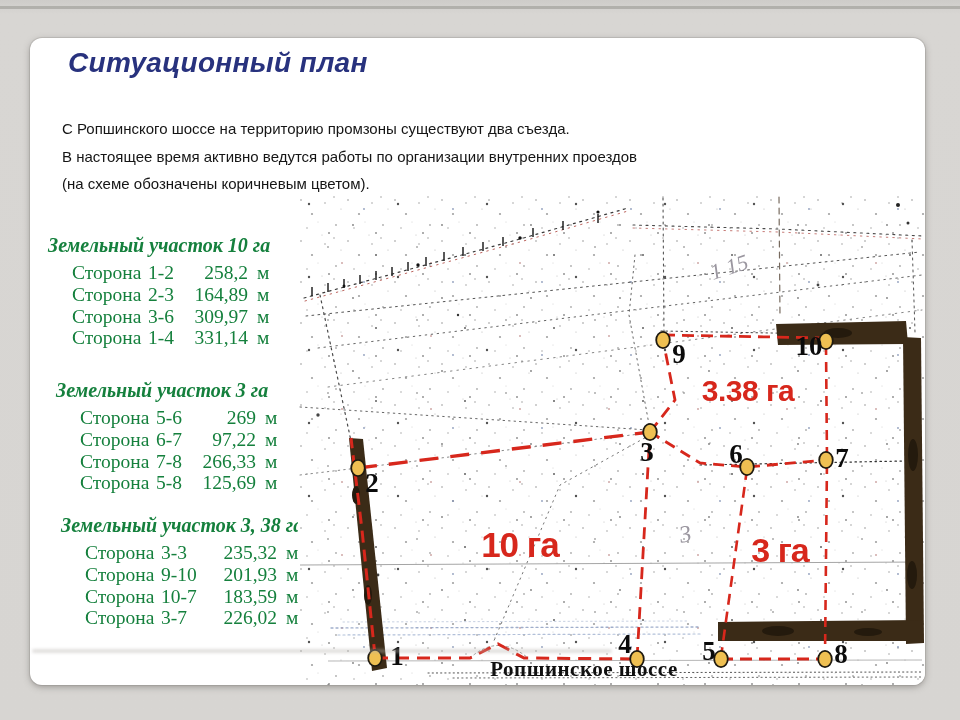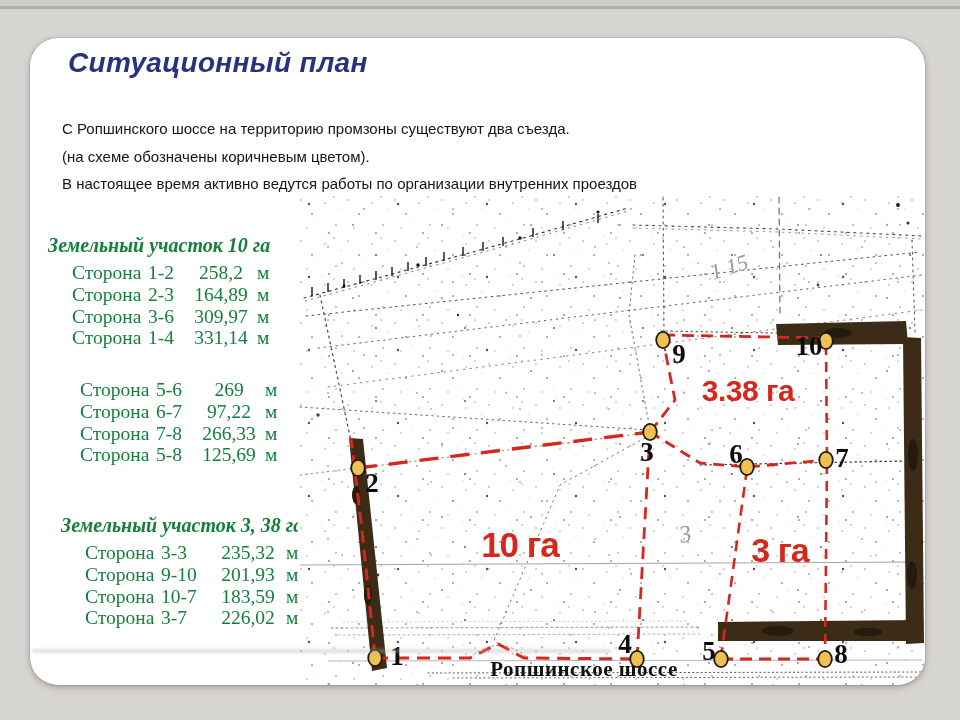--- a/index.html
+++ b/index.html
@@ -1,27 +1,27 @@
 <!DOCTYPE html>
 <html><head>
 <meta charset="utf-8">
 <style>
   html,body{margin:0;padding:0;}
   body{width:960px;height:720px;overflow:hidden;background:#d7d5d2;font-family:"Liberation Sans",sans-serif;}
   .screen{position:relative;width:960px;height:720px;background:linear-gradient(180deg,#ceccc9 0,#d8d6d3 14px,#d7d5d2 100%);}
   .top-line{position:absolute;left:0;top:6px;width:960px;height:3px;background:#a9a7a3;opacity:.8;}
-  .slide{position:absolute;left:30px;top:38px;width:895px;height:647px;background:#ffffff;border-radius:28px;
+  .slide{position:absolute;left:30px;top:38px;width:895px;height:647px;background:#ffffff;border-radius:12px;
          box-shadow:0 2px 6px rgba(95,92,88,.5),0 0 0 1px #c6c4c1;overflow:hidden;}
   .title{position:absolute;left:38px;top:9px;font-size:28px;font-weight:bold;font-style:italic;color:#28327e;letter-spacing:.3px;}
   .para{position:absolute;left:32px;top:77px;font-size:15px;line-height:27.5px;color:#151515;white-space:nowrap;}
   .plot{position:absolute;font-family:"Liberation Serif",serif;color:#15803d;}
   .plot h2{margin:0 0 5px 0;font-size:20px;font-weight:bold;font-style:italic;white-space:nowrap;}
   .prow{display:grid;grid-template-columns:76px 46px 54px 24px;font-size:19.5px;line-height:21.8px;margin-left:24px;}
   .plot.p3 .prow{grid-template-columns:76px 58px 58px 24px;}
-  .prow .c3{text-align:center;}
+  .prow .c3{text-align:right;}
   .prow .c4{padding-left:9px;}
   .plot1{left:18px;top:196px;}
   .plot2{left:26px;top:341px;}
   .plot3{left:31px;top:476px;}
   .map{position:absolute;left:268px;top:157px;width:627px;height:490px;}
   .map svg{display:block;}
   .smudge{position:absolute;left:2px;top:611px;width:580px;height:4px;background:#b7b3ae;opacity:.4;filter:blur(1.6px);border-radius:2px;}
   .num{font-family:"Liberation Serif",serif;font-weight:bold;font-size:27px;fill:#0b0b0b;}
   .area{font-family:"Liberation Sans",sans-serif;font-weight:bold;fill:#d7271c;}
   .road{font-family:"Liberation Serif",serif;font-weight:bold;font-size:21px;fill:#101010;letter-spacing:.5px;}
@@ -34,22 +34,22 @@
 
 <div class="screen">
   <div class="top-line"></div>
 
   <div class="slide">
 
     <div class="title">Ситуационный план</div>
 
     <div class="para">
       <div>С Ропшинского шоссе на территорию промзоны существуют два съезда.</div>
+      <div>В настоящее время активно ведутся работы по организации внутренних проездов</div>
       <div>(на схеме обозначены коричневым цветом).</div>
-      <div>В настоящее время активно ведутся работы по организации внутренних проездов</div>
     </div>
 
     <section class="plot plot1">
       <h2>Земельный участок 10 га</h2>
       <div class="prow">
         <span class="c1">Сторона</span>
           <span class="c2">1-2</span>
           <span class="c3">258,2</span>
           <span class="c4">м</span>
       </div>
@@ -67,20 +67,21 @@
       </div>
       <div class="prow">
         <span class="c1">Сторона</span>
           <span class="c2">1-4</span>
           <span class="c3">331,14</span>
           <span class="c4">м</span>
       </div>
     </section>
 
     <section class="plot plot2">
+      <h2>Земельный участок 3 га</h2>
       <div class="prow">
         <span class="c1">Сторона</span>
           <span class="c2">5-6</span>
           <span class="c3">269</span>
           <span class="c4">м</span>
       </div>
       <div class="prow">
         <span class="c1">Сторона</span>
           <span class="c2">6-7</span>
           <span class="c3">97,22</span>

